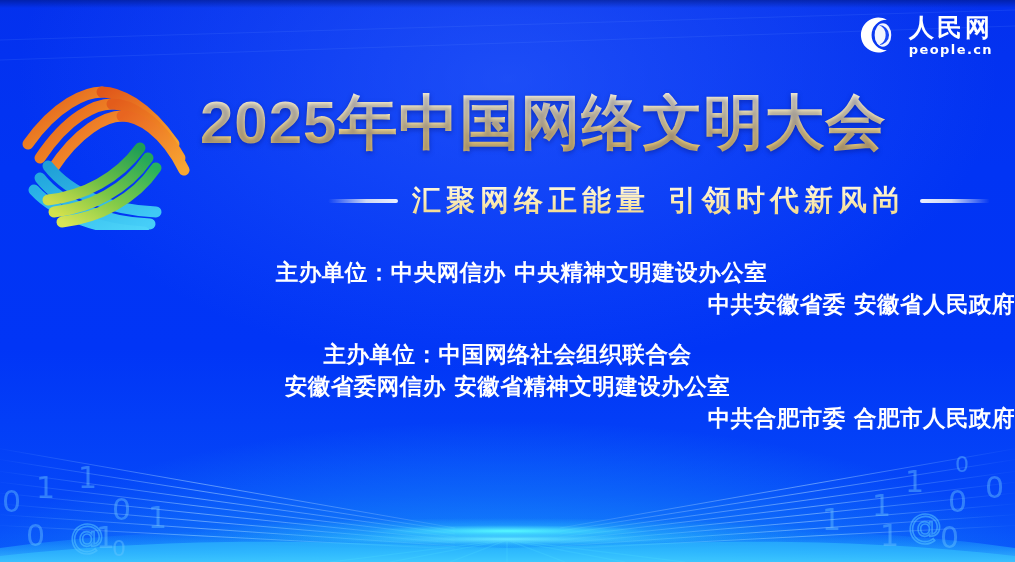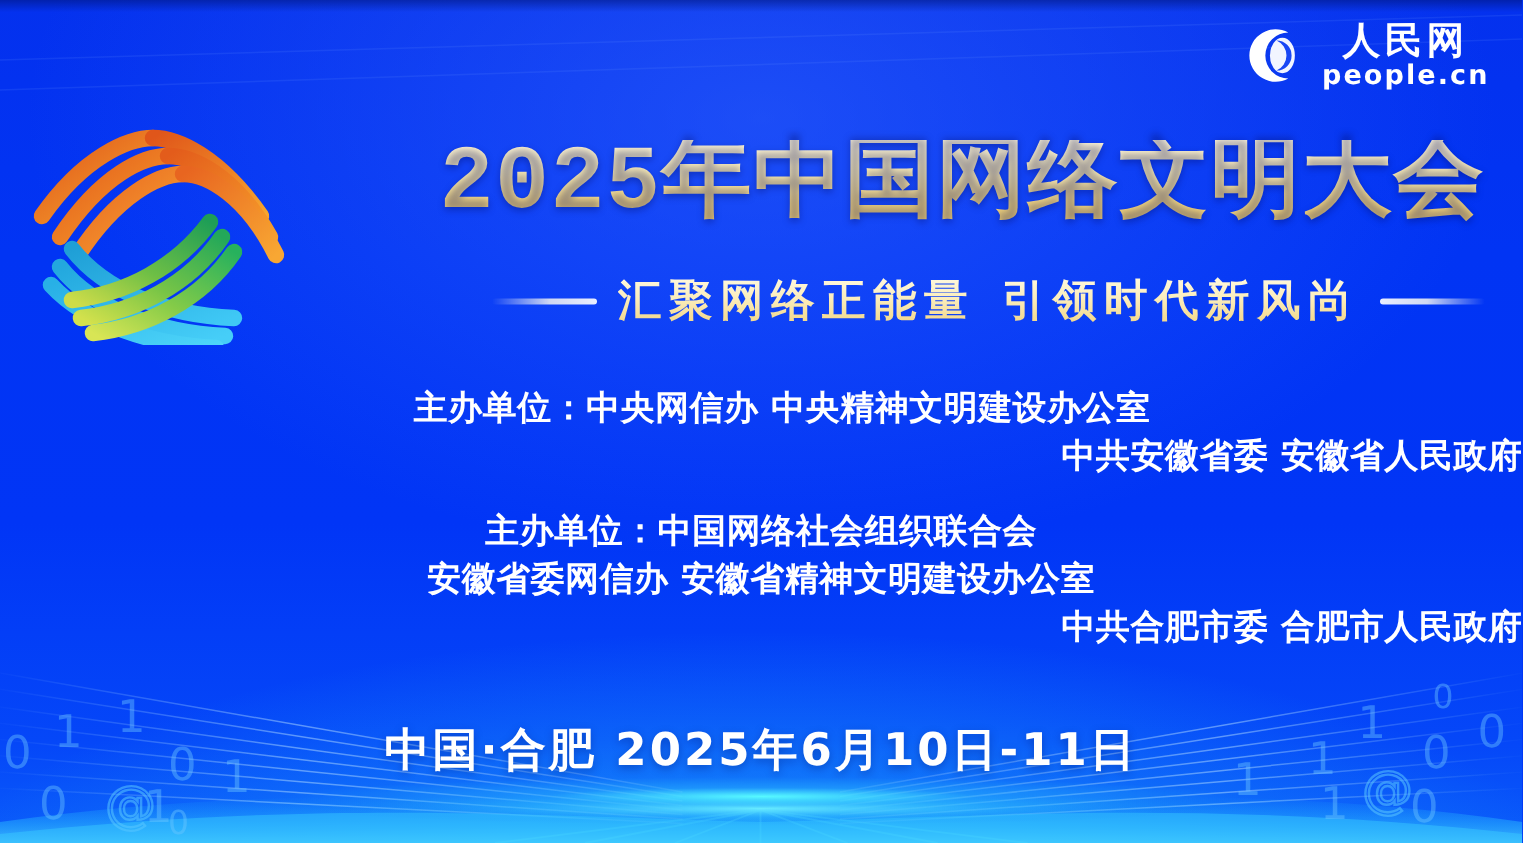--- a/index.html
+++ b/index.html
@@ -35,32 +35,32 @@
     display:flex; align-items:center; gap:9px;text-align:center;
   }
   .brand-mark{ width:42px; height:42px; flex:0 0 auto; }
   .brand-text{ display:flex; flex-direction:column; align-items:center; line-height:1; }
   .brand-cn{
     font-family:"DejaVu Sans","Liberation Sans",sans-serif;
     font-size:25px; font-weight:700; color:#fff; letter-spacing:3px;
   }
   .brand-en{
     font-family:"DejaVu Sans","Liberation Sans",sans-serif;
-    font-size:18px; font-weight:700; color:#fff;
+    font-size:13px; font-weight:700; color:#fff;
     letter-spacing:1.4px; margin-top:3px;
   }
 
   
   .emblem{ position:absolute; left:14px; top:82px; width:180px; height:148px; }
 
   
   .title{
     position:absolute; left:200px; top:93px; width:790px;
-    text-align:right;
-    font-family:Liberation Mono, monospace;
+    text-align:left;
+    font-family:Liberation Sans, sans-serif;
     font-size:60px; font-weight:700;
     letter-spacing:1px;
     line-height:1;
     background:linear-gradient(180deg,#FFF8DC 0%,#FDEEB4 38%,#F5D882 70%,#EFCB6B 100%);
     -webkit-background-clip:text; background-clip:text;
     -webkit-text-fill-color:transparent; color:#F7E2A0;
     text-shadow:0 2px 5px rgba(0,10,90,.35);
     white-space:nowrap;
   }
 
@@ -302,16 +302,15 @@
     <span class="org-line indent-host">主办单位：中央网信办  中央精神文明建设办公室</span>
     <span class="org-line indent-exec-3">中共安徽省委  安徽省人民政府</span>
   </div>
 
   <div class="org org-exec">
     <span class="org-line indent-exec-1">主办单位：中国网络社会组织联合会</span>
     <span class="org-line indent-exec-2">安徽省委网信办 安徽省精神文明建设办公室</span>
     <span class="org-line indent-exec-3">中共合肥市委  合肥市人民政府</span>
   </div>
 
-  <div class="date-line">中国·合肥  2025年6月10日-11日</div>
 
   <div class="horizon"></div>
 </div>
 
 </body></html>

